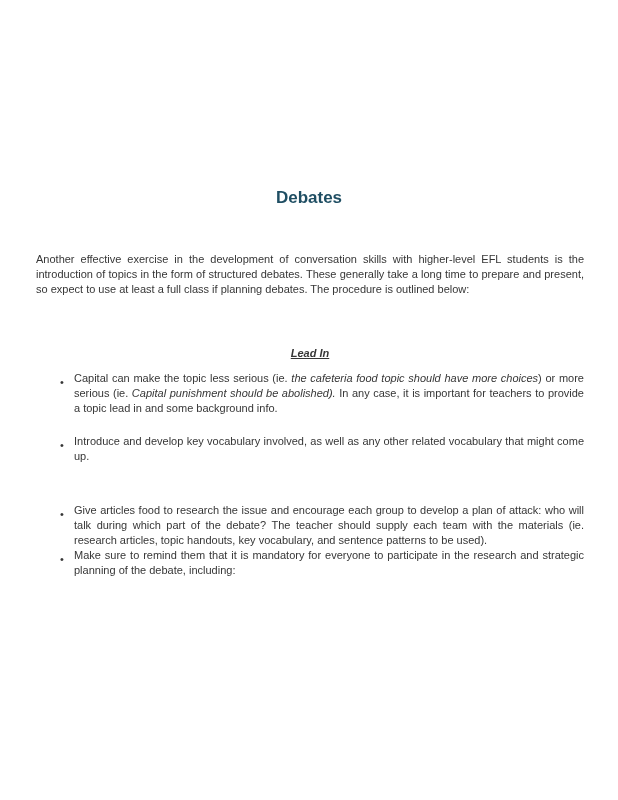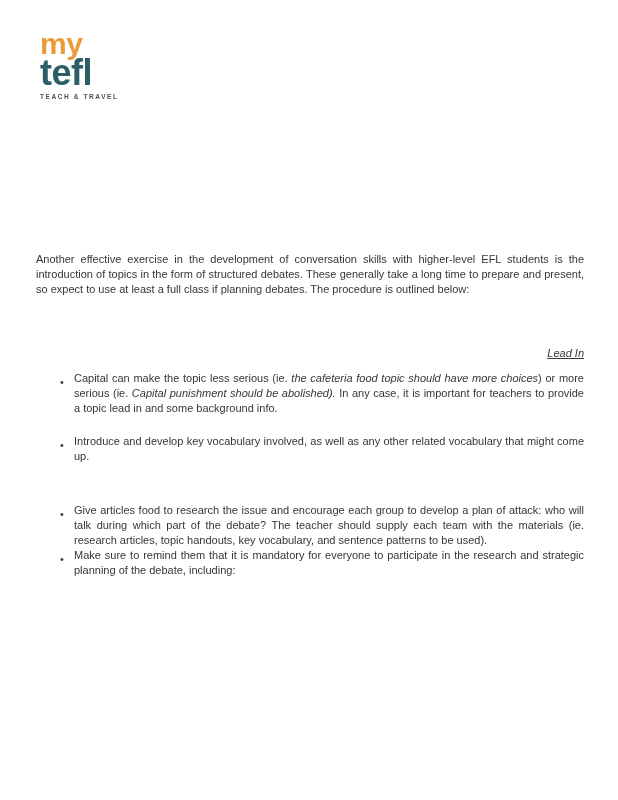--- a/index.html
+++ b/index.html
@@ -33,22 +33,22 @@
     text-align: center; font-size: 17px; font-weight: bold;
     color: #1F4E63;
   }
   
   .content {
     position: absolute; left: 36px; top: 252px; width: 548px;
     font-size: 11px; line-height: 15px; text-align: justify;
   }
   .intro { text-align: justify; }
   .lead-in {
-    margin-top: 49px; font-size: 11px; font-weight: normal;
-    text-align: right;
+    margin-top: 49px; font-size: 11px; font-weight: bold;
+    text-align: center;
   }
   .lead-in span { font-style: italic; text-decoration: underline; }
   ul.bullets { list-style: none; }
   ul.bullets li {
     position: relative; padding-left: 38px; text-align: justify;
   }
   ul.bullets li::before {
     content: "\2022";
     position: absolute; left: 24px; top: 0;
     font-size: 11px; line-height: 23px; color: #363636;
@@ -58,26 +58,22 @@
   li.m3 { margin-top: 39px; }
   li.m4 { }
   .italic { font-style: italic; }
   .bold { font-weight: normal; }
 </style>
 </head>
 <body>
 
 <div class="page">
 
-  <header class="logo">
-    <div class="logo-my">my</div>
-    <div class="logo-tefl">tefl</div>
-    <div class="logo-tagline">TEACH &amp; TRAVEL</div>
-  </header>
 
+  <h1 class="title">Debates</h1>
 
   <main class="content">
 
     <p class="intro">Another effective exercise in the development of conversation skills with higher-level EFL students is the introduction of topics in the form of structured debates. These generally take a long time to prepare and present, so expect to use at least a full class if planning debates. The procedure is outlined below:</p>
 
     <h2 class="lead-in"><span>Lead In</span></h2>
 
     <ul class="bullets">
 
       <li class="m1"><span>Capital can make the topic less serious (ie. </span><span class="italic">the cafeteria food topic should have more choices</span><span>) or more serious (ie. </span><span class="italic">Capital punishment should be abolished).</span><span> In any case, it is important for teachers to provide a topic lead in and some background info.</span></li>

